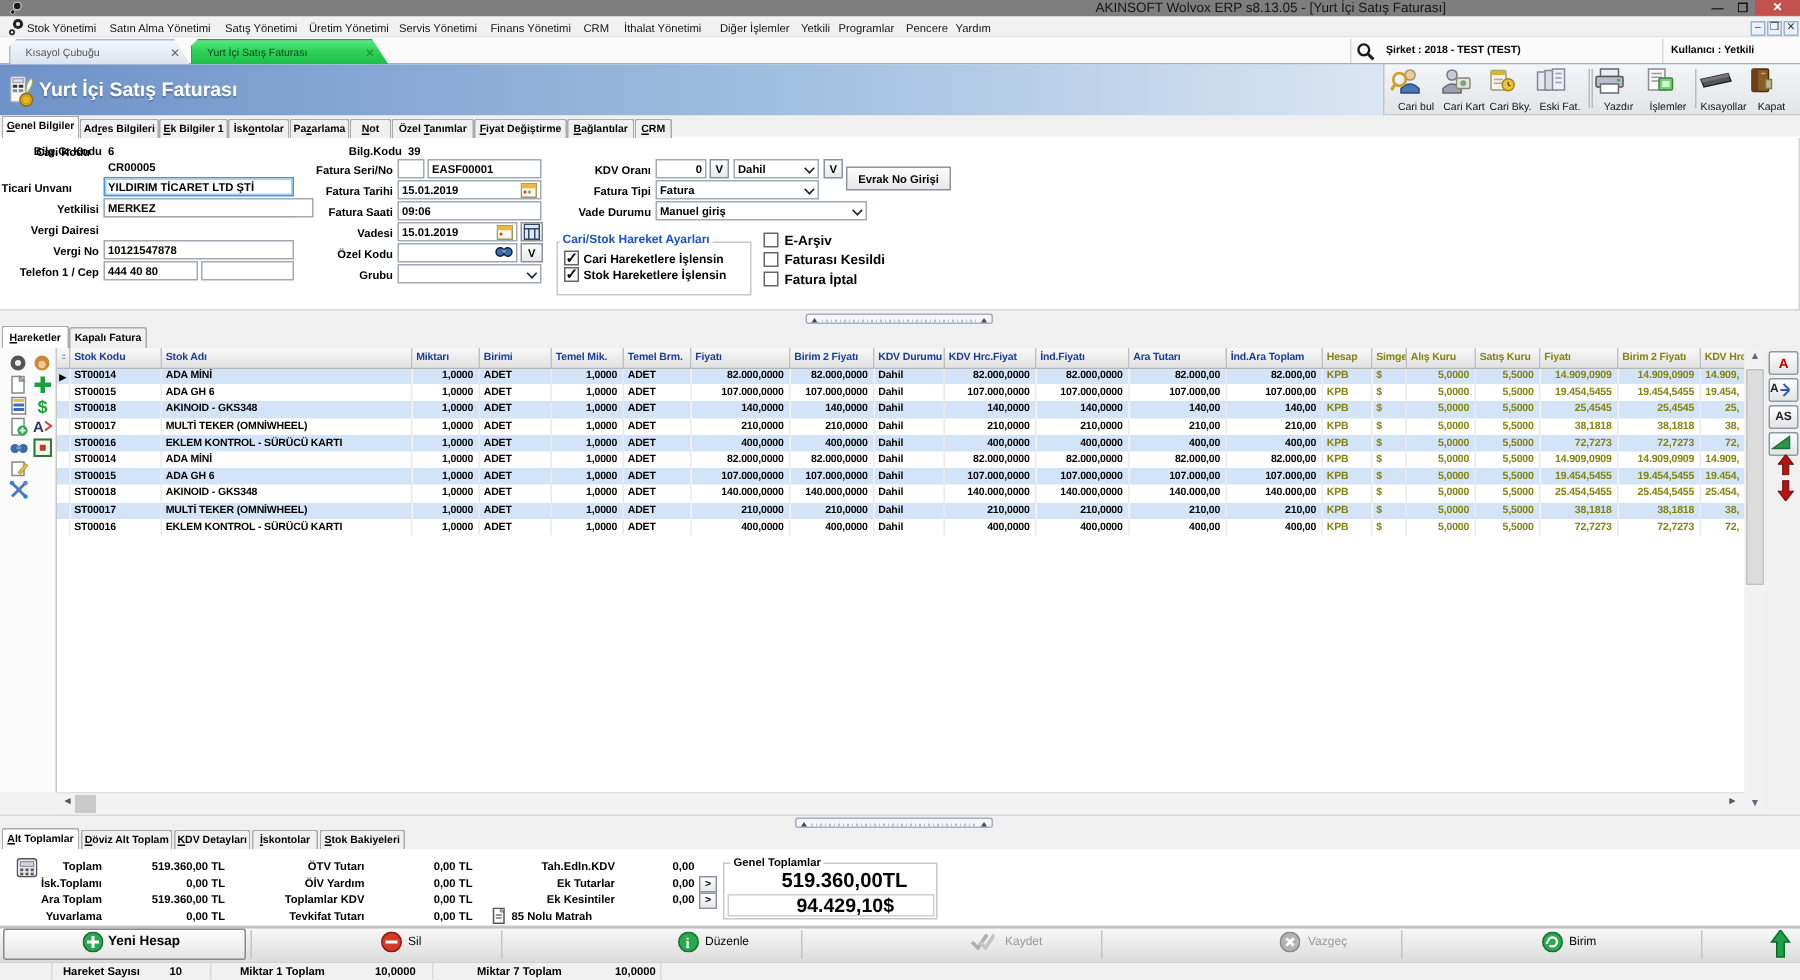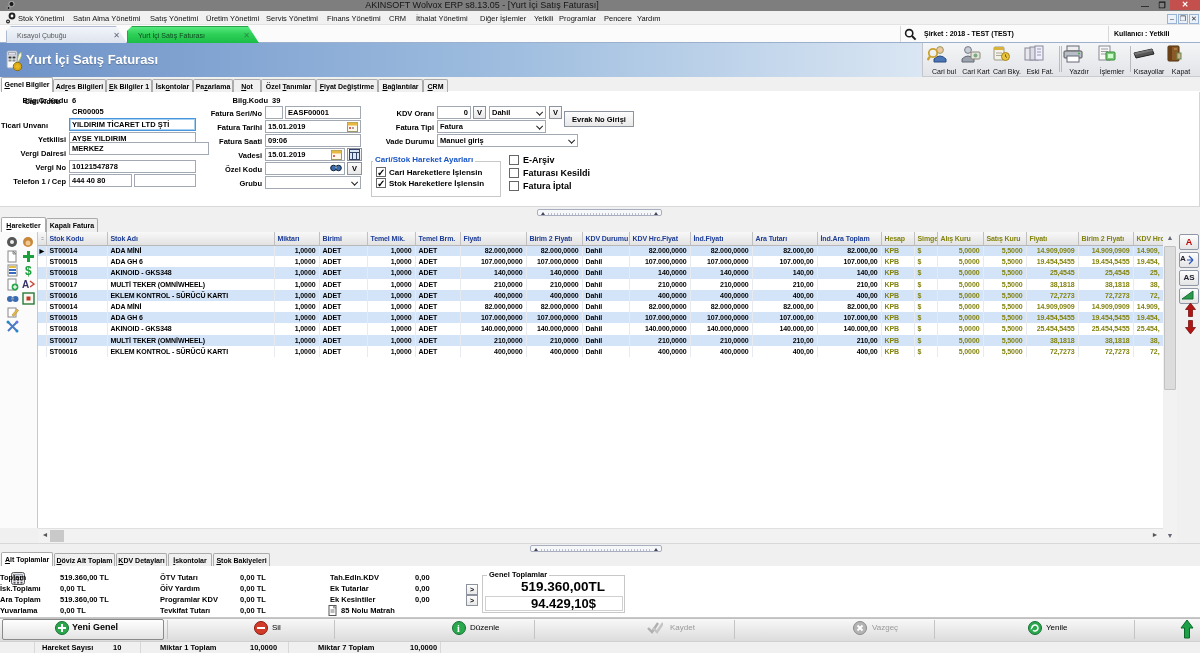--- a/index.html
+++ b/index.html
@@ -1,19 +1,19 @@
 <!DOCTYPE html>
 <html><head><meta charset="utf-8"><style>
 *{margin:0;padding:0;box-sizing:border-box}
 body{width:1200px;height:653px;overflow:hidden;font-family:"Liberation Sans",sans-serif;background:#f0f0f0}
 .ab{position:absolute}
 #app{position:relative;width:1200px;height:653px;font-family:"Liberation Sans",sans-serif}
 
 #titlebar{left:0;top:0;width:1200px;height:11px;background:#7e7e7e;}
-#titletext{left:0;top:0;width:964px;height:11px;text-align:center;font-size:9px;color:#161616;line-height:11px}
+#titletext{left:0;top:0;width:964px;height:11px;text-align:right;font-size:9px;color:#161616;line-height:11px}
 #closebtn{left:1170px;top:0;width:30px;height:10px;background:#c4504e;color:#fff;font-size:8px;text-align:center;line-height:10px;font-weight:bold}
 .wbtn{top:2px;height:8px;color:#111;font-size:8px;line-height:8px;font-weight:bold}
 
 #menubar{left:0;top:11px;width:1200px;height:14px;background:#f1f1f1;border-bottom:1px solid #e3e3e3}
 .mi{top:13px;height:11px;font-size:7.5px;color:#111;line-height:11px;white-space:nowrap}
 .mdib{top:14px;width:10px;height:10px;background:#eaf1fb;border:1px solid #98b3d4;font-size:7px;line-height:8px;text-align:center;color:#333}
 
 #tabrow{left:0;top:25px;width:1200px;height:18px;background:#fbfbfb;border-bottom:1px solid #9ab0cc}
 .dtab{top:26px;height:17px;font-size:7px;line-height:17px;white-space:nowrap}
 #tab1{left:6px;width:121px;background:linear-gradient(#f2f5fa,#dde3ee);border:1px solid #aebbd0;border-bottom:none;border-radius:4px 0 0 0;color:#555;text-align:left;padding-left:10px;clip-path:polygon(0 100%,0 5px,5px 0,calc(100% - 11px) 0,100% 100%)}
@@ -56,21 +56,21 @@
 tr.odd td{background:#fff}
 td.r{text-align:right}
 td.olv{color:#83830e}
 
 .sbtn{background:#f4f4f4;border:1px solid #c8c8c8;color:#555;text-align:center}
 
 .sideb{left:1179px;width:20px;height:16px;background:linear-gradient(#fdfdfd,#e4e4e4);border:1px solid #9098a8;border-radius:2px;text-align:center}
 
 #bottabs{left:0;top:552px;width:1200px;height:14px;background:#f0f0f0}
 #totals{left:0;top:566px;width:1200px;height:52px;background:#fff;border-bottom:1px solid #c8c8c8}
-.tl{font-size:7.5px;font-weight:bold;text-align:left;white-space:nowrap}
+.tl{font-size:7.5px;font-weight:bold;text-align:right;white-space:nowrap}
 
 #btnbar{left:0;top:618px;width:1200px;height:23px;background:linear-gradient(#f8f8f8,#dcdcdc);border-top:1px solid #c0c0c0}
 .bsep{top:620px;width:1px;height:19px;background:#c4c4c4}
 .bico{top:621px;width:14px;height:14px;border-radius:50%}
 .blbl{top:623px;font-size:8px;color:#000;white-space:nowrap}
 
 #statusbar{left:0;top:641px;width:1200px;height:12px;background:#f0f0f0;border-top:1px solid #d0d0d0}
 .st{top:643px;font-size:7.5px;font-weight:bold;color:#000;white-space:nowrap}
 svg{display:block}
 </style></head>
@@ -241,21 +241,21 @@
 <div class="ab" id="formpanel"></div>
 <div class="ab lbl" style="left:0px;top:96px;width:68px">Bilg.Cr.Kodu</div>
     <div class="ab val" style="left:72px;top:96px">6</div>
 <div class="ab lbl" style="left:0px;top:97px;width:60px">Cari Kodu</div>
     <div class="ab val" style="left:72px;top:107px">CR00005</div>
 <div class="ab lbl" style="left:0px;top:121px;width:48px">Ticari Unvanı</div>
     <div class="ab inp" style="left:69px;top:118px;width:127px;border:1px solid #4a95dd;box-shadow:0 0 0 1px #a8d0f0 inset">YILDIRIM TİCARET LTD ŞTİ</div>
 <div class="ab lbl" style="left:0px;top:135px;width:66px">Yetkilisi</div>
     <div class="ab inp" style="left:69px;top:132px;width:127px">AYŞE YILDIRIM</div>
 <div class="ab lbl" style="left:0px;top:149px;width:66px">Vergi Dairesi</div>
-    <div class="ab inp" style="left:69px;top:142px;width:140px">MERKEZ</div>
+    <div class="ab inp" style="left:69px;top:132px;width:140px">MERKEZ</div>
 <div class="ab lbl" style="left:0px;top:163px;width:66px">Vergi No</div>
     <div class="ab inp" style="left:69px;top:160px;width:127px">10121547878</div>
 <div class="ab lbl" style="left:0px;top:177px;width:66px">Telefon 1 / Cep</div>
     <div class="ab inp" style="left:69px;top:174px;width:63px">444 40 80</div>
     <div class="ab inp" style="left:134px;top:174px;width:62px"></div>
 <div class="ab lbl" style="left:180px;top:96px;width:88px">Bilg.Kodu</div>
     <div class="ab val" style="left:272px;top:96px">39</div>
 <div class="ab lbl" style="left:180px;top:109px;width:82px">Fatura Seri/No</div>
     <div class="ab inp" style="left:265px;top:106px;width:18px"></div>
     <div class="ab inp" style="left:285px;top:106px;width:76px">EASF00001</div>
@@ -765,21 +765,21 @@
 <div class="ab tl" style="left:0px;top:584px;width:68px">İsk.Toplamı</div>
     <div class="ab tl" style="left:60px;top:584px;width:90px">0,00 TL</div>
 <div class="ab tl" style="left:0px;top:595px;width:68px">Ara Toplam</div>
     <div class="ab tl" style="left:60px;top:595px;width:90px">519.360,00 TL</div>
 <div class="ab tl" style="left:0px;top:606px;width:68px">Yuvarlama</div>
     <div class="ab tl" style="left:60px;top:606px;width:90px">0,00 TL</div>
 <div class="ab tl" style="left:160px;top:573px;width:83px">ÖTV Tutarı</div>
     <div class="ab tl" style="left:240px;top:573px;width:75px">0,00 TL</div>
 <div class="ab tl" style="left:160px;top:584px;width:83px">ÖİV Yardım</div>
     <div class="ab tl" style="left:240px;top:584px;width:75px">0,00 TL</div>
-<div class="ab tl" style="left:160px;top:595px;width:83px">Programlar KDV</div>
+<div class="ab tl" style="left:160px;top:595px;width:83px">Toplamlar KDV</div>
     <div class="ab tl" style="left:240px;top:595px;width:75px">0,00 TL</div>
 <div class="ab tl" style="left:160px;top:606px;width:83px">Tevkifat Tutarı</div>
     <div class="ab tl" style="left:240px;top:606px;width:75px">0,00 TL</div>
 <div class="ab tl" style="left:330px;top:573px;width:80px">Tah.Edln.KDV</div>
     <div class="ab tl" style="left:415px;top:573px;width:48px">0,00</div>
 <div class="ab tl" style="left:330px;top:584px;width:80px">Ek Tutarlar</div>
     <div class="ab tl" style="left:415px;top:584px;width:48px">0,00</div>
 <div class="ab tl" style="left:330px;top:595px;width:80px">Ek Kesintiler</div>
     <div class="ab tl" style="left:415px;top:595px;width:48px">0,00</div>
 <div class="ab" style="left:328px;top:605px">
@@ -800,21 +800,21 @@
 
 <div class="ab" id="btnbar"></div>
 <div class="ab" style="left:2px;top:619px;width:162px;height:21px;background:linear-gradient(#fefefe,#e4e4e4);border:1px solid #8a8a8a;border-radius:2px"></div>
 <div class="ab bico" style="left:55px">
       <svg width="14" height="14">
         <circle cx="7" cy="7" r="6.5" fill="#2aa84c" stroke="#187038"></circle>
         <rect x="6" y="3" width="2" height="8" fill="#fff"></rect>
         <rect x="3" y="6" width="8" height="2" fill="#fff"></rect>
       </svg>
     </div>
-<div class="ab blbl" style="left:72px;top:622px;font-weight:bold;font-size:9px">Yeni Genel</div>
+<div class="ab blbl" style="left:72px;top:622px;font-weight:bold;font-size:9px">Yeni Hesap</div>
 <div class="ab bsep" style="left:167px"></div>
 <div class="ab bico" style="left:254px">
       <svg width="14" height="14">
         <circle cx="7" cy="7" r="6.5" fill="#d23a2a" stroke="#8a1a10"></circle>
         <rect x="3" y="6" width="8" height="2" fill="#fff"></rect>
       </svg>
     </div>
 <div class="ab blbl" style="left:272px">Sil</div>
 <div class="ab bsep" style="left:334px"></div>
 <div class="ab bico" style="left:452px">
@@ -841,21 +841,21 @@
     </div>
 <div class="ab blbl" style="left:872px;color:#9a9a9a">Vazgeç</div>
 <div class="ab bsep" style="left:934px"></div>
 <div class="ab bico" style="left:1028px">
       <svg width="14" height="14">
         <circle cx="7" cy="7" r="6.5" fill="#2aa84c" stroke="#187038"></circle>
         <path d="M4 7 a3 3 0 1 1 1 2.2" fill="none" stroke="#fff" stroke-width="1.5"></path>
         <path d="M3.4 6 l1 2 l-2 0.4 z" fill="#fff"></path>
       </svg>
     </div>
-<div class="ab blbl" style="left:1046px">Yenile</div>
+<div class="ab blbl" style="left:1046px">Birim</div>
 <div class="ab bsep" style="left:1134px"></div>
 <div class="ab" style="left:1180px;top:620px">
       <svg width="14" height="19" viewBox="0 0 14 19">
         <path d="M7 0 L13 8 H9.5 V18 H4.5 V8 H1 Z" fill="#1ea048" stroke="#0a6a28"></path>
       </svg>
     </div>
 
 <div class="ab" id="statusbar"></div>
 <div class="ab" style="left:34px;top:642px;width:1px;height:11px;background:#d8d8d8"></div>
 <div class="ab st" style="left:42px">Hareket Sayısı</div>

